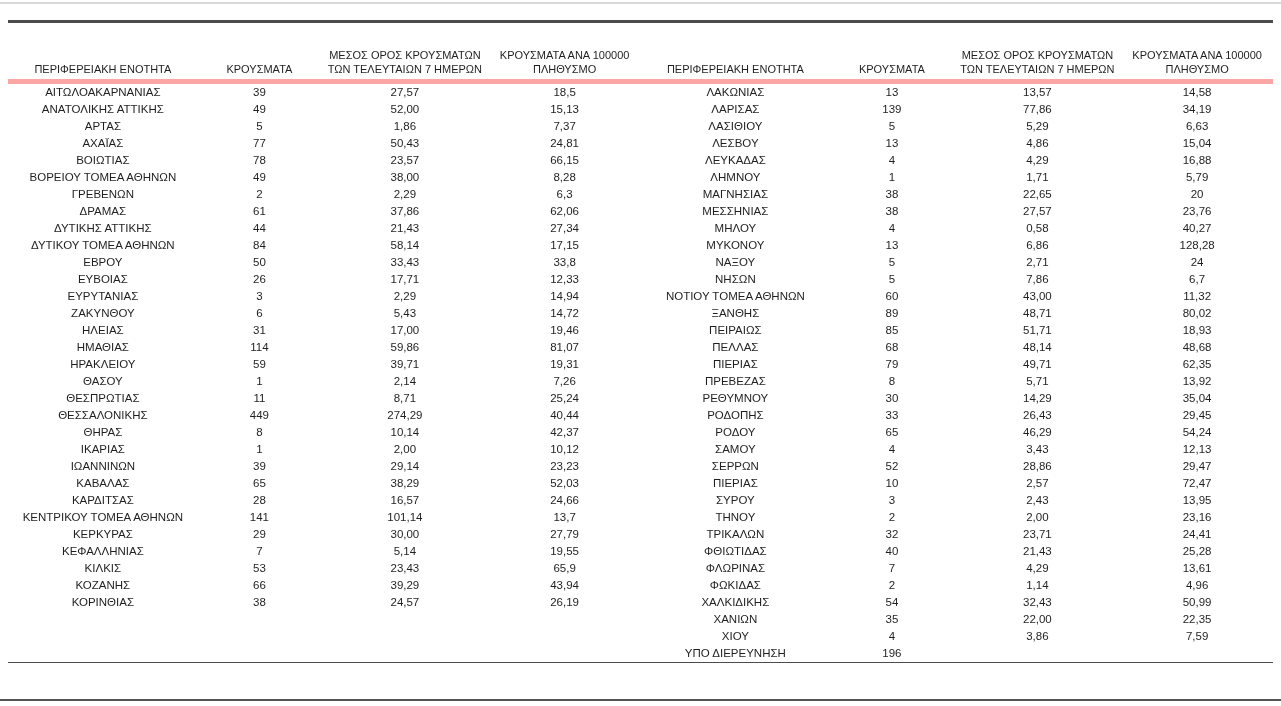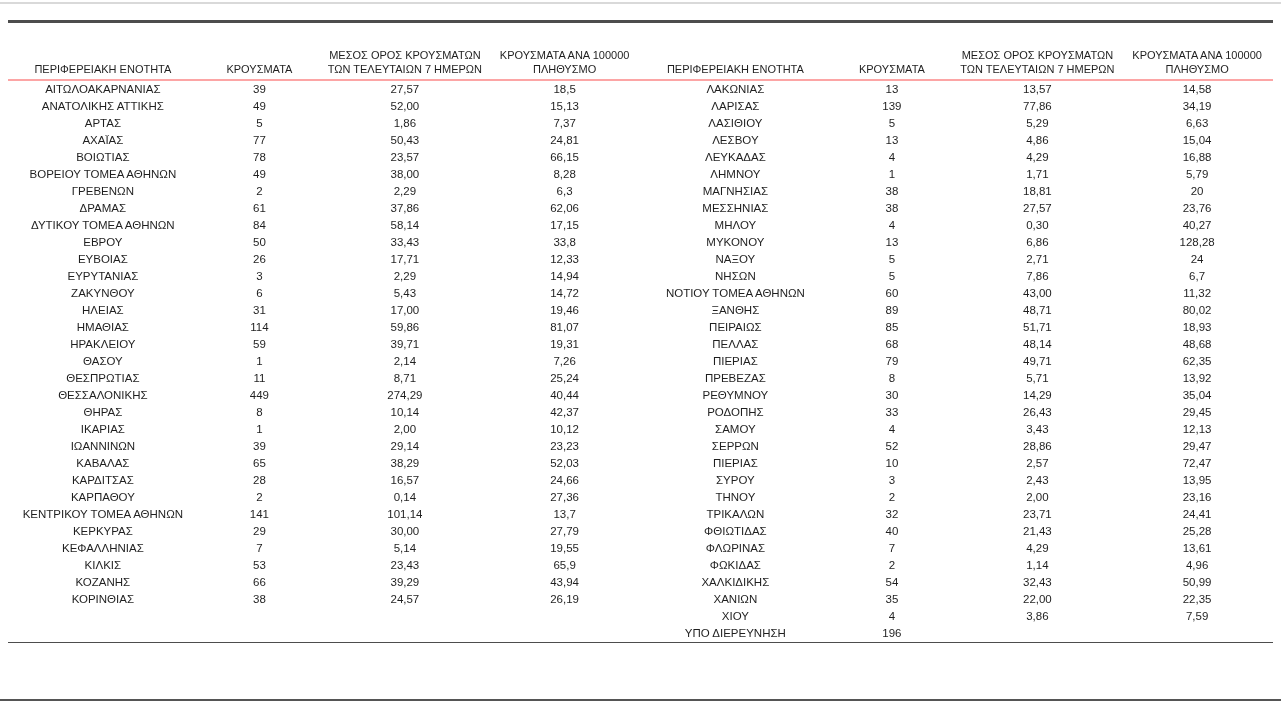--- a/index.html
+++ b/index.html
@@ -47,21 +47,21 @@
   table.stats col.c-rate   { width: 24%; }
 
   table.stats th {
     font-size: 11px;
     font-weight: 400;
     line-height: 14px;
     text-align: center;
     vertical-align: bottom;
     padding: 2px 6px 3px 6px;
     height: 51px;
-    border-bottom: 2px solid #fca5a5;
+    border-bottom: 5px solid #fca5a5;
     color: #1f1f1f;
   }
   table.stats td {
     font-size: 11.5px;
     line-height: 17px;
     height: 17px;
     padding: 0 4px;
     text-align: center;
     vertical-align: middle;
     white-space: nowrap;
@@ -146,20 +146,26 @@
               <td>2,29</td>
               <td>6,3</td>
             </tr>
             <tr>
               <td>ΔΡΑΜΑΣ</td>
               <td>61</td>
               <td>37,86</td>
               <td>62,06</td>
             </tr>
             <tr>
+              <td>ΔΥΤΙΚΗΣ ΑΤΤΙΚΗΣ</td>
+              <td>44</td>
+              <td>21,43</td>
+              <td>27,34</td>
+            </tr>
+            <tr>
               <td>ΔΥΤΙΚΟΥ ΤΟΜΕΑ ΑΘΗΝΩΝ</td>
               <td>84</td>
               <td>58,14</td>
               <td>17,15</td>
             </tr>
             <tr>
               <td>ΕΒΡΟΥ</td>
               <td>50</td>
               <td>33,43</td>
               <td>33,8</td>
@@ -240,26 +246,20 @@
               <td>ΚΑΒΑΛΑΣ</td>
               <td>65</td>
               <td>38,29</td>
               <td>52,03</td>
             </tr>
             <tr>
               <td>ΚΑΡΔΙΤΣΑΣ</td>
               <td>28</td>
               <td>16,57</td>
               <td>24,66</td>
-            </tr>
-            <tr>
-              <td>ΚΑΡΠΑΘΟΥ</td>
-              <td>2</td>
-              <td>0,14</td>
-              <td>27,36</td>
             </tr>
             <tr>
               <td>ΚΕΝΤΡΙΚΟΥ ΤΟΜΕΑ ΑΘΗΝΩΝ</td>
               <td>141</td>
               <td>101,14</td>
               <td>13,7</td>
             </tr>
             <tr>
               <td>ΚΕΡΚΥΡΑΣ</td>
               <td>29</td>
@@ -343,33 +343,33 @@
             </tr>
             <tr>
               <td>ΛΗΜΝΟΥ</td>
               <td>1</td>
               <td>1,71</td>
               <td>5,79</td>
             </tr>
             <tr>
               <td>ΜΑΓΝΗΣΙΑΣ</td>
               <td>38</td>
-              <td>18,81</td>
+              <td>22,65</td>
               <td>20</td>
             </tr>
             <tr>
               <td>ΜΕΣΣΗΝΙΑΣ</td>
               <td>38</td>
               <td>27,57</td>
               <td>23,76</td>
             </tr>
             <tr>
               <td>ΜΗΛΟΥ</td>
               <td>4</td>
-              <td>0,30</td>
+              <td>0,58</td>
               <td>40,27</td>
             </tr>
             <tr>
               <td>ΜΥΚΟΝΟΥ</td>
               <td>13</td>
               <td>6,86</td>
               <td>128,28</td>
             </tr>
             <tr>
               <td>ΝΑΞΟΥ</td>
@@ -425,20 +425,26 @@
               <td>14,29</td>
               <td>35,04</td>
             </tr>
             <tr>
               <td>ΡΟΔΟΠΗΣ</td>
               <td>33</td>
               <td>26,43</td>
               <td>29,45</td>
             </tr>
             <tr>
+              <td>ΡΟΔΟΥ</td>
+              <td>65</td>
+              <td>46,29</td>
+              <td>54,24</td>
+            </tr>
+            <tr>
               <td>ΣΑΜΟΥ</td>
               <td>4</td>
               <td>3,43</td>
               <td>12,13</td>
             </tr>
             <tr>
               <td>ΣΕΡΡΩΝ</td>
               <td>52</td>
               <td>28,86</td>
               <td>29,47</td>

